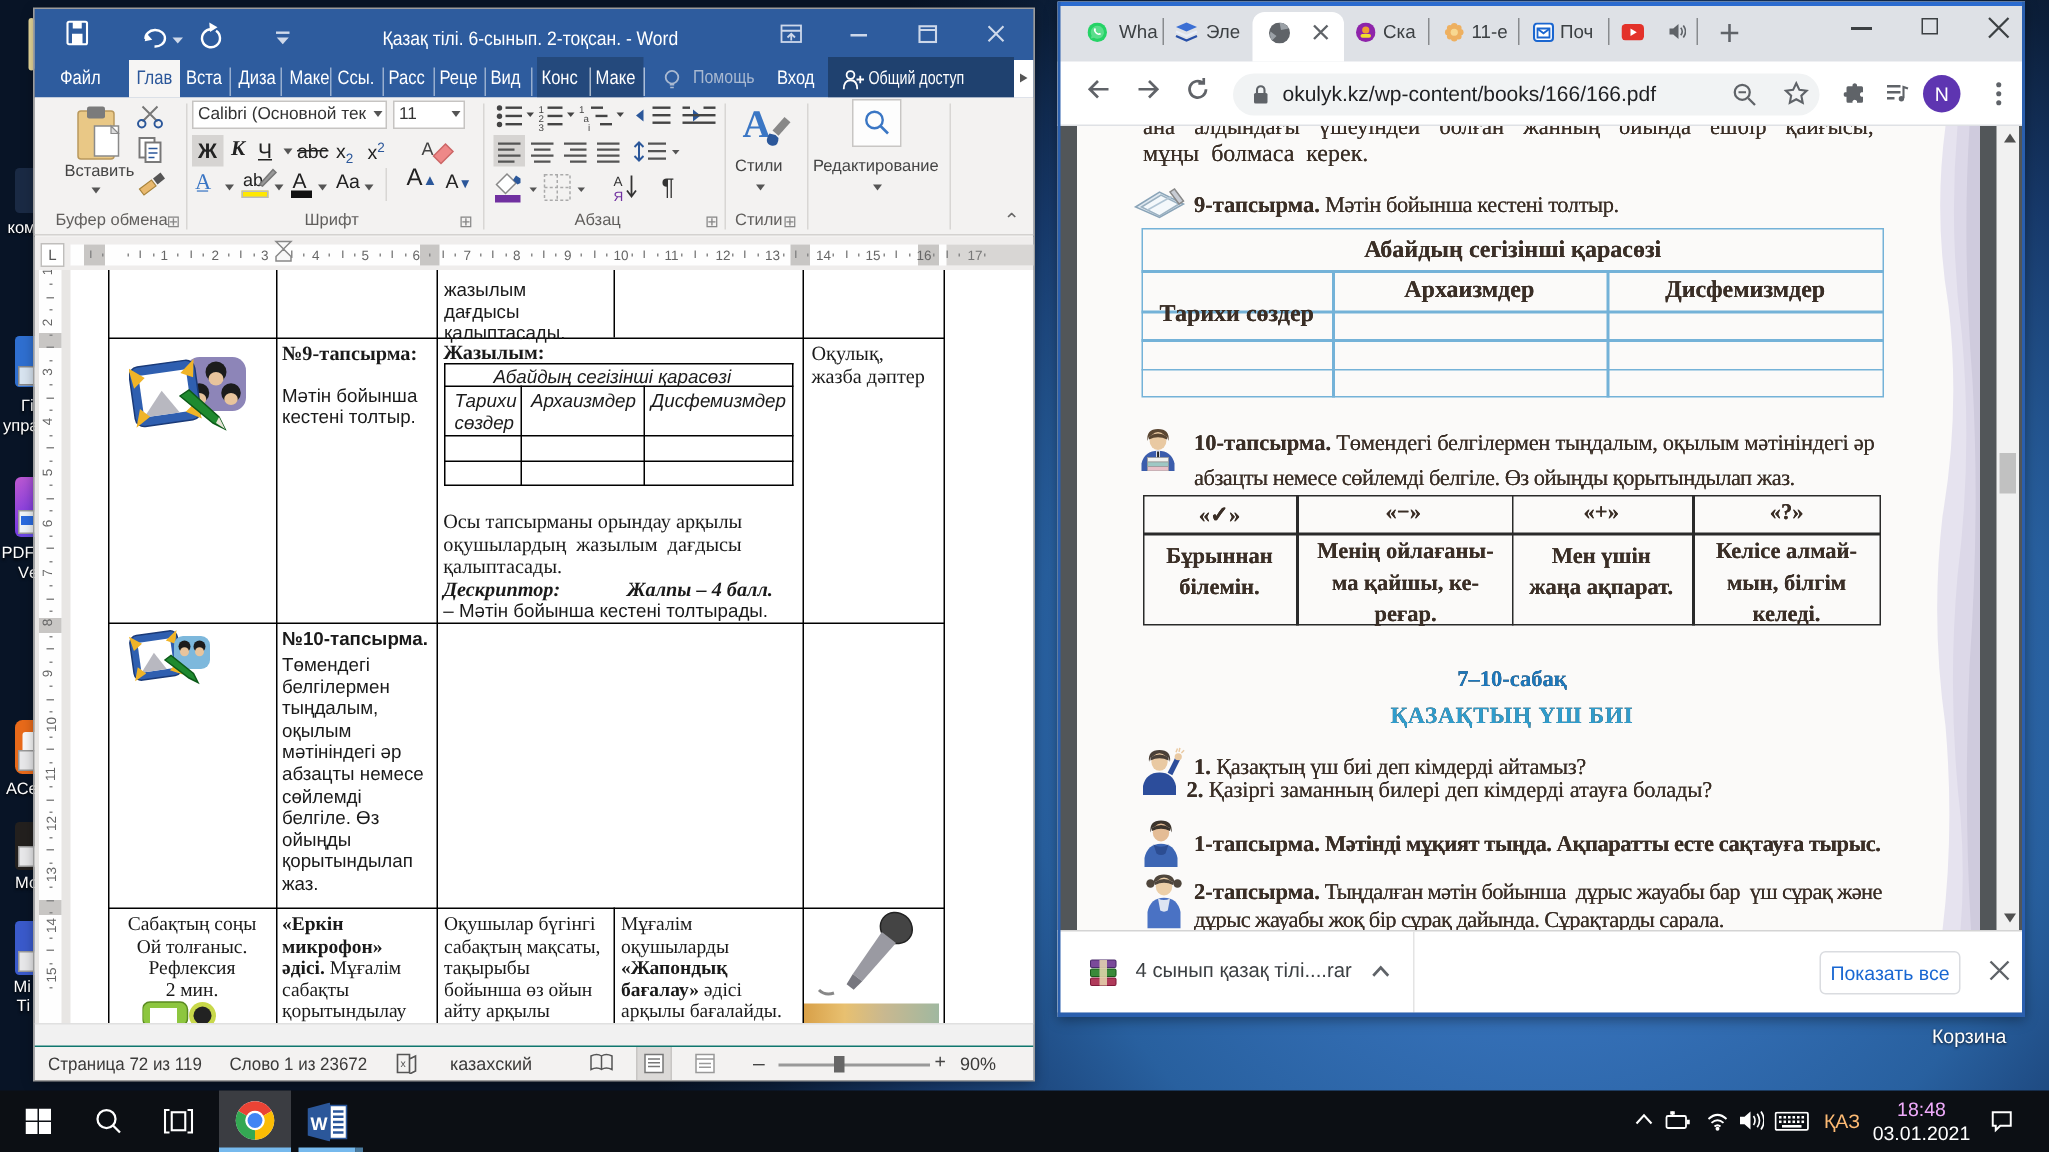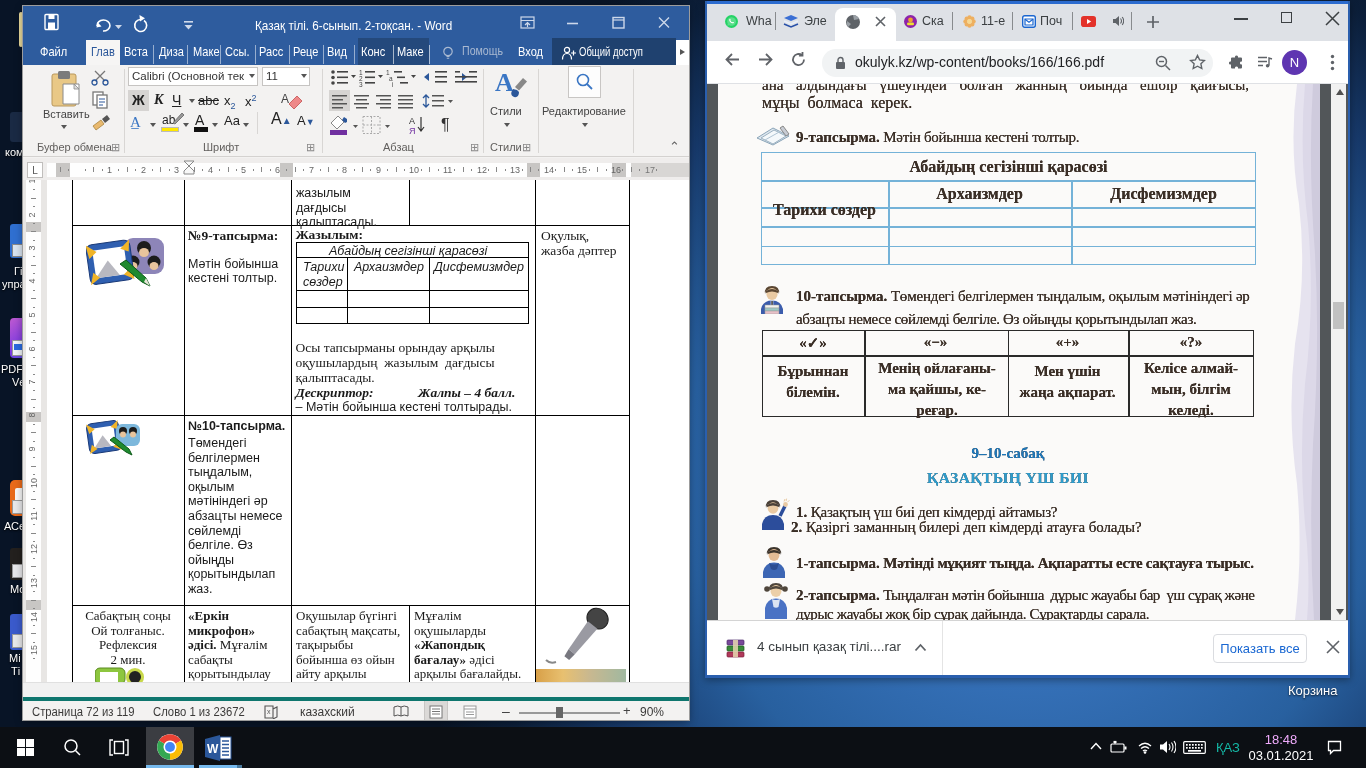--- a/index.html
+++ b/index.html
@@ -561,21 +561,21 @@
      </g>
      <path d="M18 56 q-6 2 -10 -2" stroke="#888" fill="none" stroke-width="2"></path>
     </svg>
     <div class="abs" style="left:513px;top:489px;width:90px;height:13px;background:linear-gradient(90deg,#d8a048,#e8c070 30%,#c8b890 60%,#a0b8a0);"></div>
    </div>
   </div>
  </div>
 
  <div class="abs" style="left:0;top:676px;width:666px;height:15px;background:#f1f1f1;border-top:1px solid #e0e0e0;"></div>
 
- <div class="abs" style="left:0;top:691px;width:666px;height:23px;background:#f3f2f1;border-top:4px solid #0f766e;" id="statusbar">
+ <div class="abs" style="left:0;top:691px;width:666px;height:23px;background:#f3f2f1;border-top:1px solid #0f766e;" id="statusbar">
   <div class="abs nw" style="left:9px;top:4px;font-size:12px;color:#3b3a39;transform:scaleX(.94);transform-origin:0 50%;">Страница 72 из 119</div>
   <div class="abs nw" style="left:130px;top:4px;font-size:12px;color:#3b3a39;transform:scaleX(.94);transform-origin:0 50%;">Слово 1 из 23672</div>
   <svg class="abs" style="left:240px;top:4px;" width="16" height="14" viewBox="0 0 16 14">
           <path d="M2 1 h8 v12 h-8z M10 4 l4 -2 v10 l-4 2" fill="none" stroke="#555" stroke-width="1.1"></path>
           <text x="4" y="9" font-size="7" fill="#555">x</text>
         </svg>
   <div class="abs nw" style="left:277px;top:4px;font-size:12px;color:#3b3a39;">казахский</div>
   <svg class="abs" style="left:370px;top:4px;" width="16" height="14" viewBox="0 0 16 14">
           <path d="M1 2 q4 -2 7 0 q3 -2 7 0 v9 q-4 -2 -7 0 q-3 -2 -7 0z M8 2 v9" fill="none" stroke="#555" stroke-width="1"></path>
         </svg>
@@ -758,21 +758,21 @@
    <div class="abs" style="left:423px;top:246px;width:1.5px;height:87px;background:#2a2a2a;"></div>
    <div class="abs nw" style="left:57px;top:250px;width:102px;text-align:center;">«✓»</div>
    <div class="abs nw" style="left:159px;top:250px;width:143px;text-align:center;">«−»</div>
    <div class="abs nw" style="left:302px;top:250px;width:121px;text-align:center;">«+»</div>
    <div class="abs nw" style="left:423px;top:250px;width:126px;text-align:center;">«?»</div>
    <div class="abs nw" style="left:57px;top:277px;width:102px;text-align:center;line-height:21px;">Бұрыннан<br>білемін.</div>
    <div class="abs nw" style="left:162px;top:274px;width:140px;text-align:center;line-height:21px;">Менің ойлағаны-<br>ма қайшы, ке-<br>реғар.</div>
    <div class="abs nw" style="left:302px;top:277px;width:121px;text-align:center;line-height:21px;">Мен үшін<br>жаңа ақпарат.</div>
    <div class="abs nw" style="left:425px;top:274px;width:122px;text-align:center;line-height:21px;">Келісе алмай-<br>мын, білгім<br>келеді.</div>
 
-   <div class="abs nw" style="left:13px;top:361px;width:580px;text-align:center;color:#1d78bc;">9–10-сабақ</div>
+   <div class="abs nw" style="left:13px;top:361px;width:580px;text-align:center;color:#1d78bc;">7–10-сабақ</div>
    <div class="abs nw" style="left:13px;top:385px;width:580px;text-align:center;color:#2f9ccc;font-size:15.5px;letter-spacing:.5px;">ҚАЗАҚТЫҢ ҮШ БИІ</div>
 
    <svg class="abs" style="left:55px;top:414px;" width="30" height="32" viewBox="0 0 30 32">
     <path d="M6 10 Q5 2 13 2 Q21 2 20 10 L19 7 Q13 4 7 7z" fill="#4a4038"></path>
     <ellipse cx="13" cy="10" rx="5.4" ry="5.8" fill="#e9c9a2"></ellipse>
     <path d="M7 7 Q13 3 19 7 L19 9 Q13 6 7 9z" fill="#4a4038"></path>
     <path d="M2 32 L2 26 Q4 17 13 17 Q22 17 24 26 L24 32z" fill="#2c4d9b"></path>
     <path d="M20 18 L25 8" stroke="#2c4d9b" stroke-width="3.5"></path>
     <circle cx="25.5" cy="6.5" r="2.4" fill="#e9c9a2"></circle>
     <path d="M24 3.5 l1 -2.5 M26 3.2 l.6 -2.6 M27.6 4 l1.8 -1.8" stroke="#e9c9a2" stroke-width="1" fill="none"></path>
@@ -898,19 +898,19 @@
           <rect x="18" y="3" width="1.7" height="1.7"></rect>
           <rect x="3" y="6" width="1.7" height="1.7"></rect>
           <rect x="6" y="6" width="1.7" height="1.7"></rect>
           <rect x="9" y="6" width="1.7" height="1.7"></rect>
           <rect x="12" y="6" width="1.7" height="1.7"></rect>
           <rect x="15" y="6" width="1.7" height="1.7"></rect>
           <rect x="18" y="6" width="1.7" height="1.7"></rect>
           <rect x="5" y="9" width="13" height="1.7"></rect>
         </g>
       </svg>
- <div class="abs nw" style="left:1216px;top:13px;color:#14b8a6;font-size:13px;">ҚАЗ</div>
+ <div class="abs nw" style="left:1216px;top:13px;color:#fdba74;font-size:13px;">ҚАЗ</div>
  <div class="abs nw" style="left:1249px;top:5px;color:#f0abfc;font-size:13px;width:64px;text-align:center;">18:48</div>
  <div class="abs nw" style="left:1242px;top:21px;color:#fff;font-size:13px;width:78px;text-align:center;">03.01.2021</div>
  <svg class="abs" style="left:1327px;top:13px;" width="15" height="15" viewBox="0 0 15 15">
         <path d="M1.5 1.5 h12 v9 h-7 l-3 3 v-3 h-2z" fill="none" stroke="#fff" stroke-width="1.3"></path>
       </svg>
 </div>
 </div>
 </body></html>

